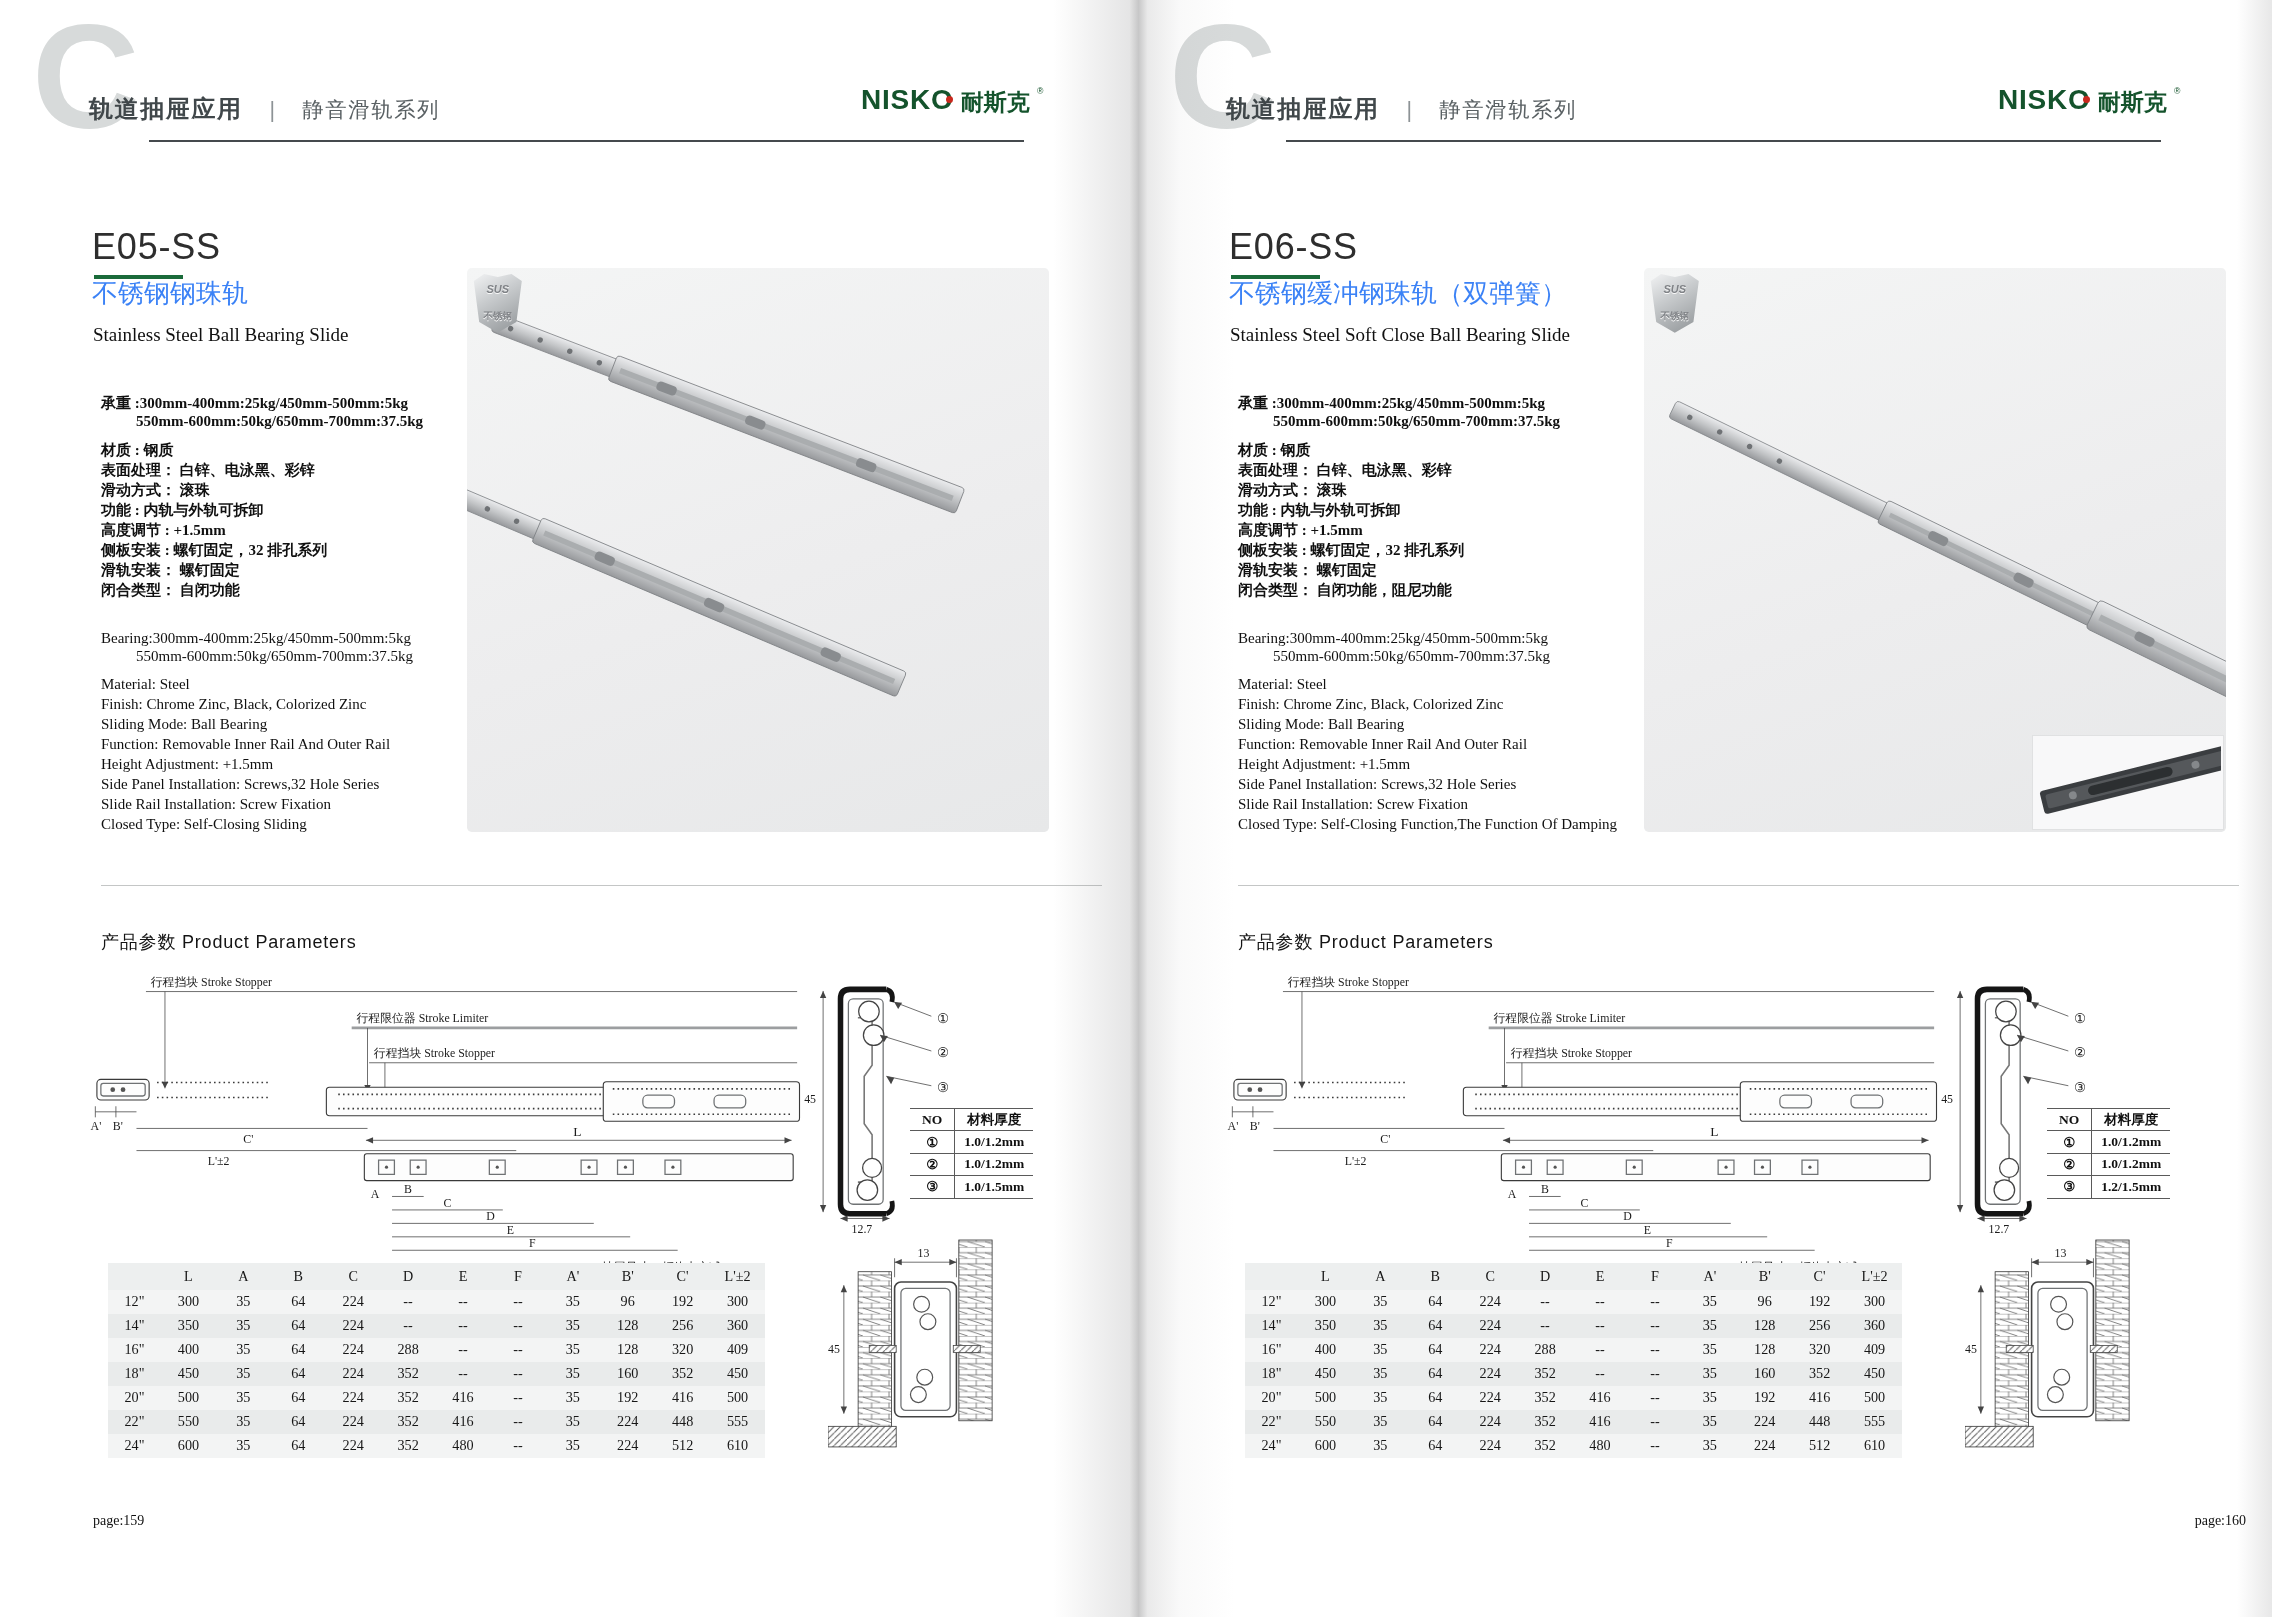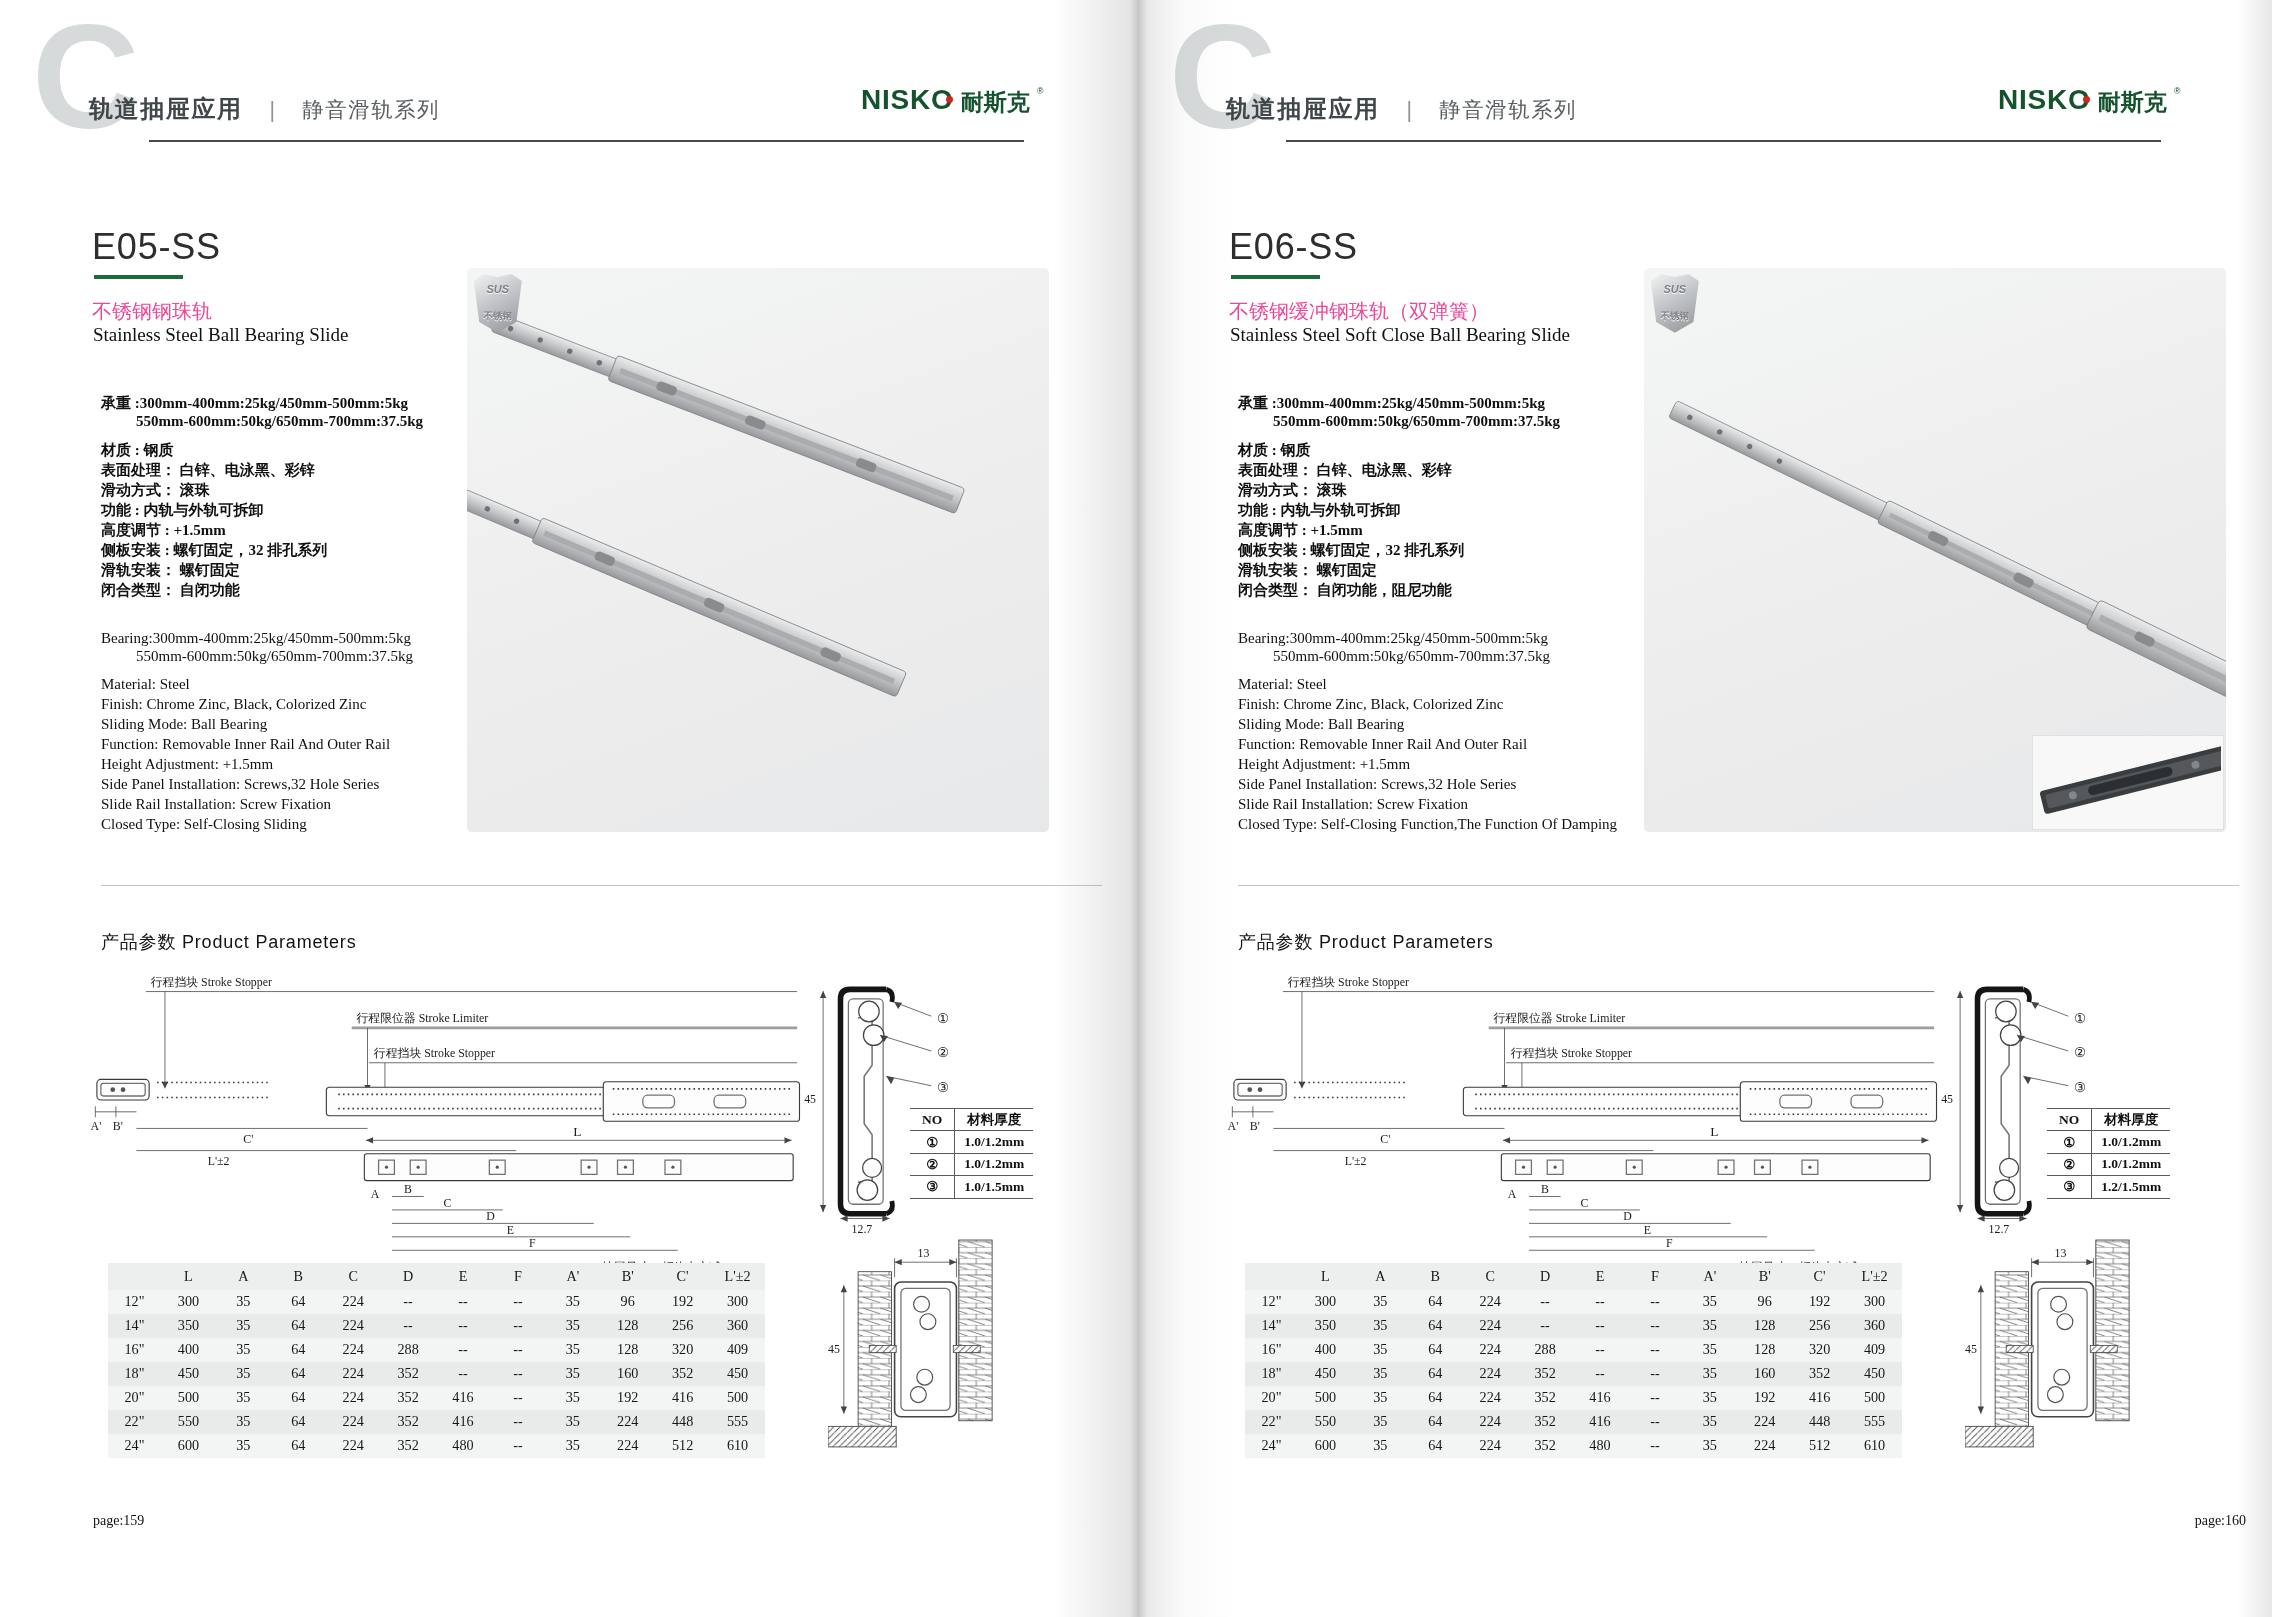--- a/index.html
+++ b/index.html
@@ -16,21 +16,21 @@
   .hdr .r{font-size:21.4px;letter-spacing:1.6px;color:#5a6164}
   .logo{position:absolute;left:861px;top:84px;display:flex;align-items:flex-start;gap:7.1px;z-index:1}
   .logo .lt{font-size:28px;font-weight:bold;letter-spacing:0.8px;color:#14532c;position:relative}
   .logo .dot{position:absolute;left:85px;top:12px;width:7.1px;height:7.1px;border-radius:50%;background:#c9281d}
   .logo .cn{font-size:23px;font-weight:bold;color:#14532c;margin-top:3.2px}
   .logo .reg{font-size:8.7px;color:#14532c;margin-top:1.6px}
   .hrule{position:absolute;left:149px;top:140px;width:875px;height:1.6px;background:#454a4d}
 
   .model{position:absolute;left:92px;top:226px;font-size:36px;letter-spacing:0.8px;color:#2e2e2e}
   .gline{position:absolute;left:94px;top:275px;width:89px;height:4px;background:#1a6b3a}
-  .ncn{position:absolute;left:92px;top:298px;font-size:20px;color:#ec4899}
+  .ncn{position:absolute;left:92px;top:276px;font-size:26px;color:#3b82f6}
   .nen{position:absolute;left:93px;top:324px;font-family:"Liberation Serif",serif;
        font-size:19px;font-weight:normal;color:#101010}
 
   .ld{position:absolute;font-family:"Liberation Serif",serif;font-size:15px;color:#101010;line-height:18px;white-space:nowrap}
   .ld span{display:block}
   .ld .i2{padding-left:35px}
   .ld.cnb{font-weight:bold}
   .specs{position:absolute;font-family:"Liberation Serif",serif;font-size:15px;color:#101010}
   .sline{line-height:20px;white-space:nowrap}
   .specs-cn .sline{font-weight:bold}

